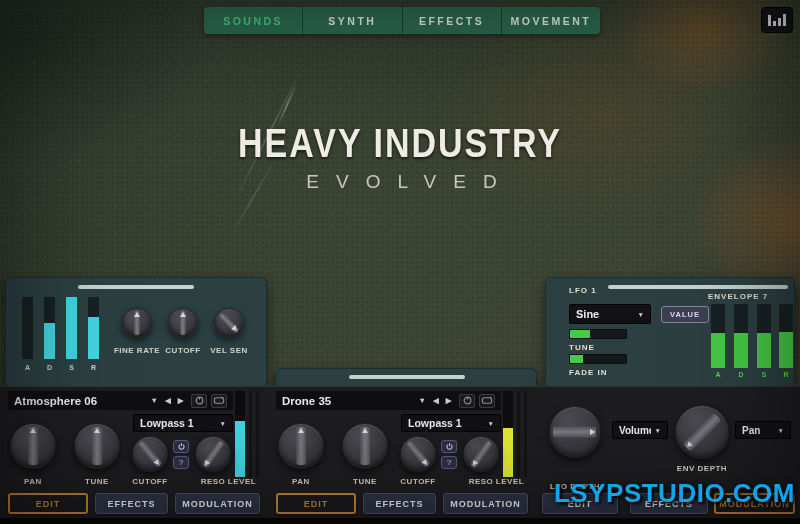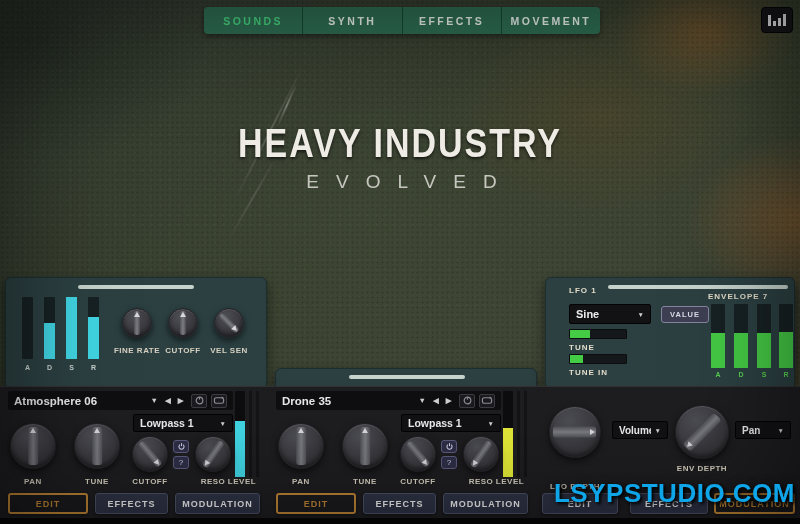--- a/index.html
+++ b/index.html
@@ -205,21 +205,21 @@
     </div>
     <div class="sync-btn" style="left:115px; top:28px; width:48px; height:17px;">VALUE</div>
 
     <div class="htrack" style="left:23px; top:51px; width:58px; height:10px;">
       <div class="hfill" style="--fill: 36%; --fill-color: #45cc45;"></div>
     </div>
     <div class="panel-label" style="left:23px; top:65px;">TUNE</div>
     <div class="htrack" style="left:23px; top:76px; width:58px; height:10px;">
       <div class="hfill" style="--fill: 24%; --fill-color: #45cc45;"></div>
     </div>
-    <div class="panel-label" style="left:23px; top:90px;">TUNE IN</div>
+    <div class="panel-label" style="left:23px; top:90px;">FADE IN</div>
 
     <div class="panel-label" style="left:162px; top:14px;">ENVELOPE 7</div>
     <div class="vtrack" style="left:165px; top:26px; width:14px; height:64px;">
       <div class="vfill" style="--fill: 55%; --fill-color: #45cc45;"></div>
     </div>
     <div class="vtrack" style="left:188px; top:26px; width:14px; height:64px;">
       <div class="vfill" style="--fill: 55%; --fill-color: #45cc45;"></div>
     </div>
     <div class="vtrack" style="left:211px; top:26px; width:14px; height:64px;">
       <div class="vfill" style="--fill: 55%; --fill-color: #45cc45;"></div>

